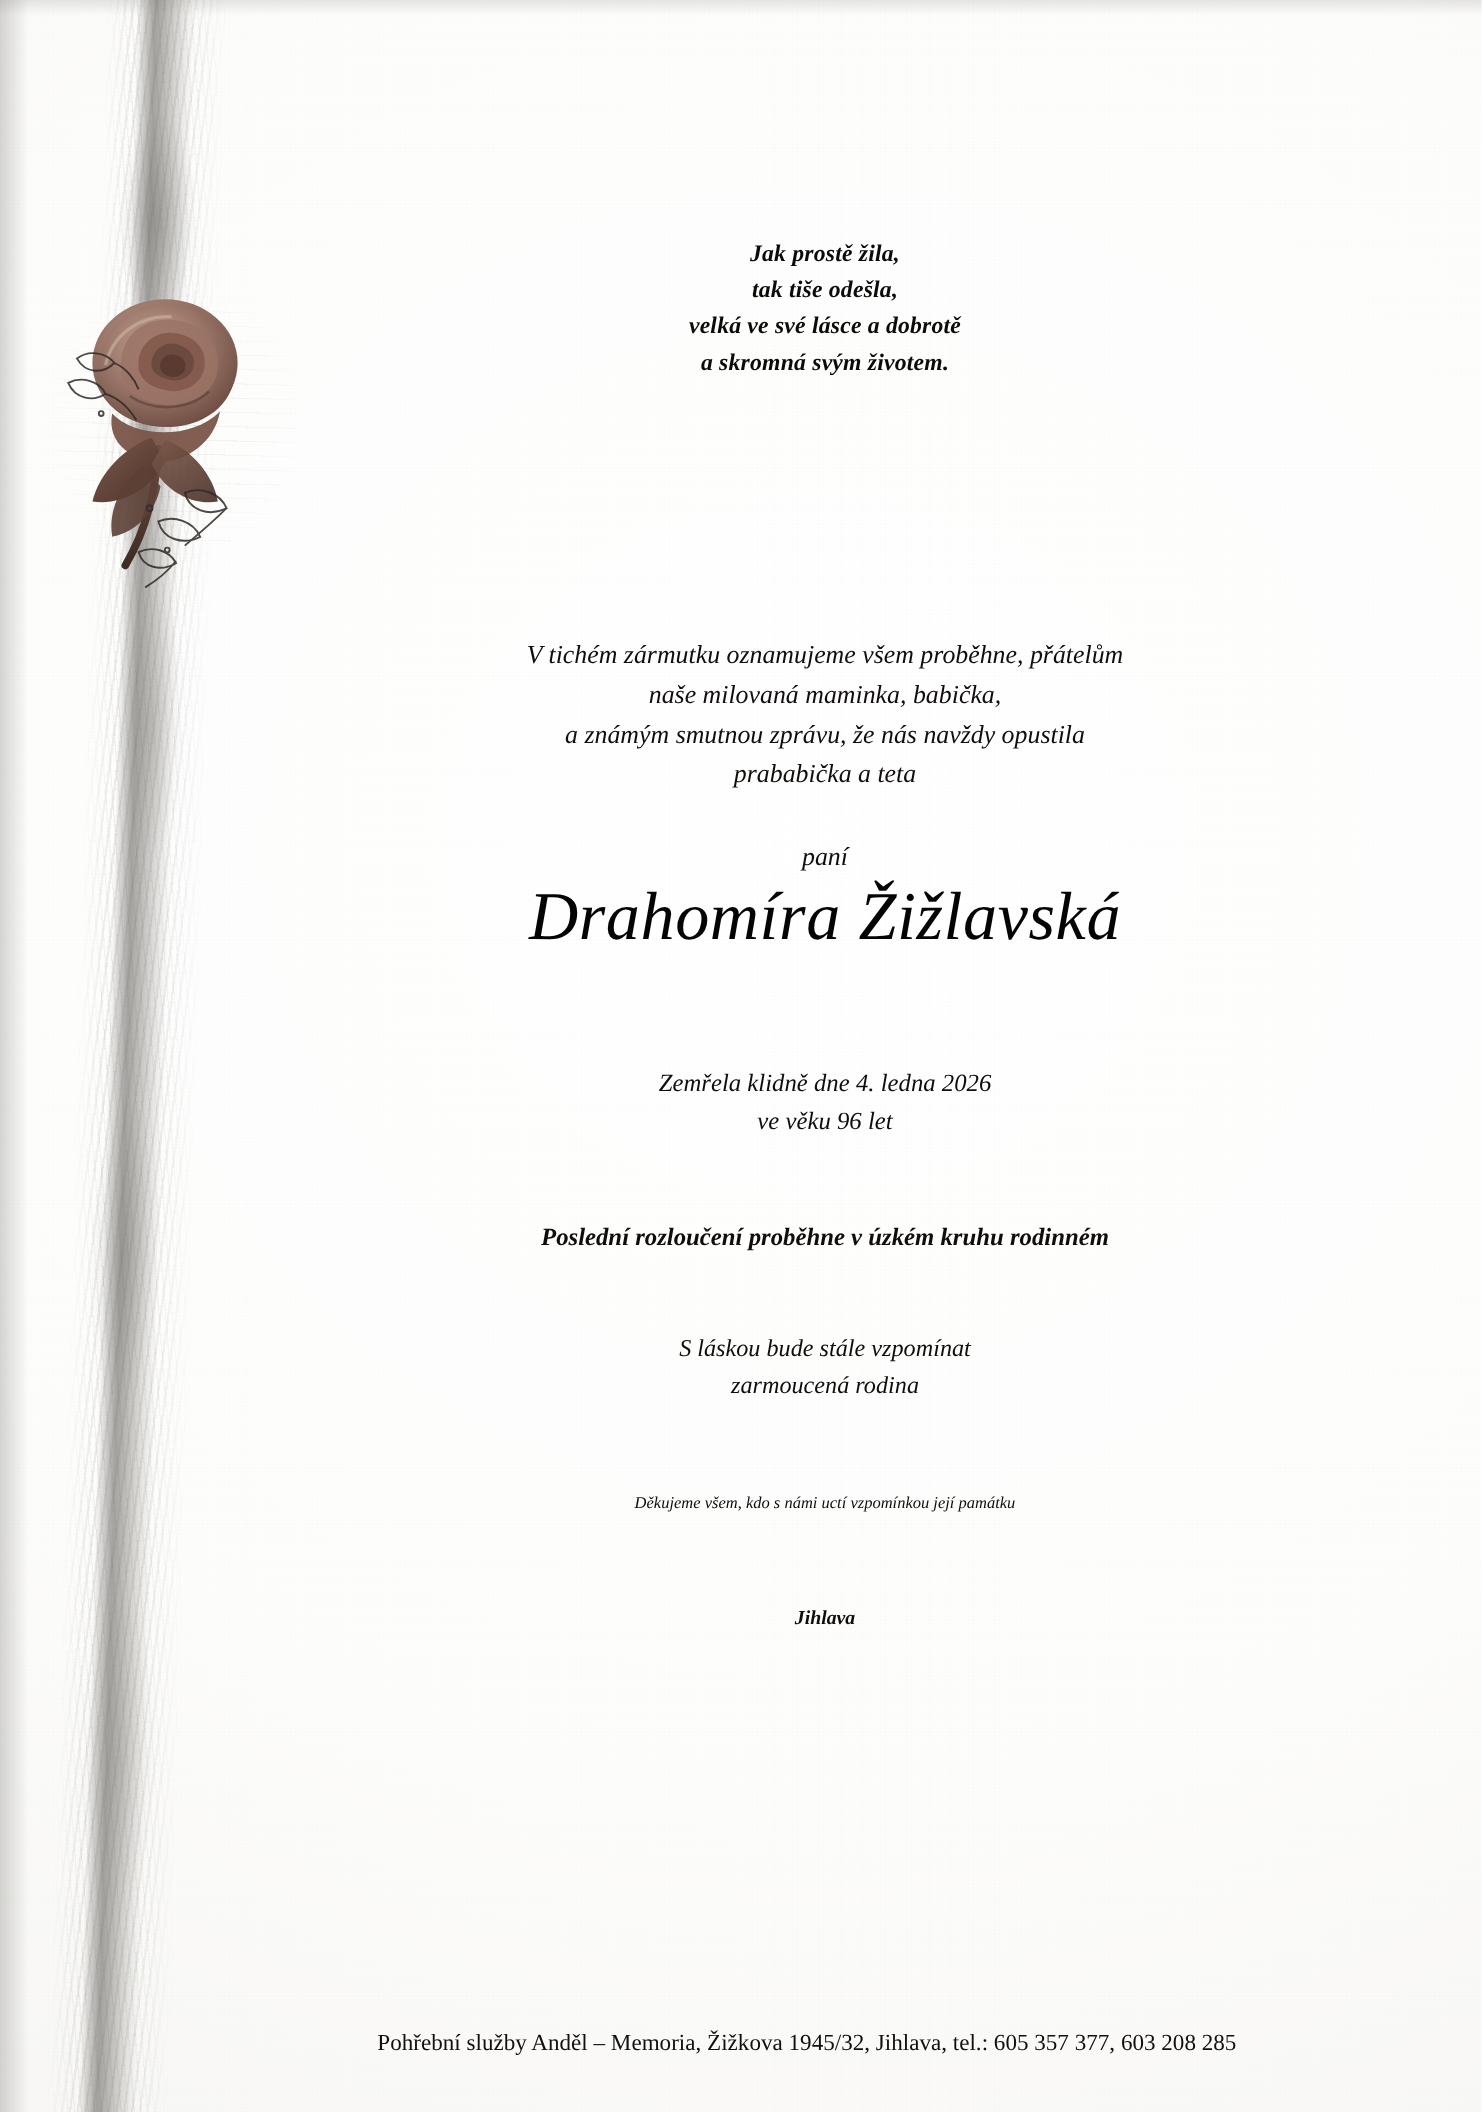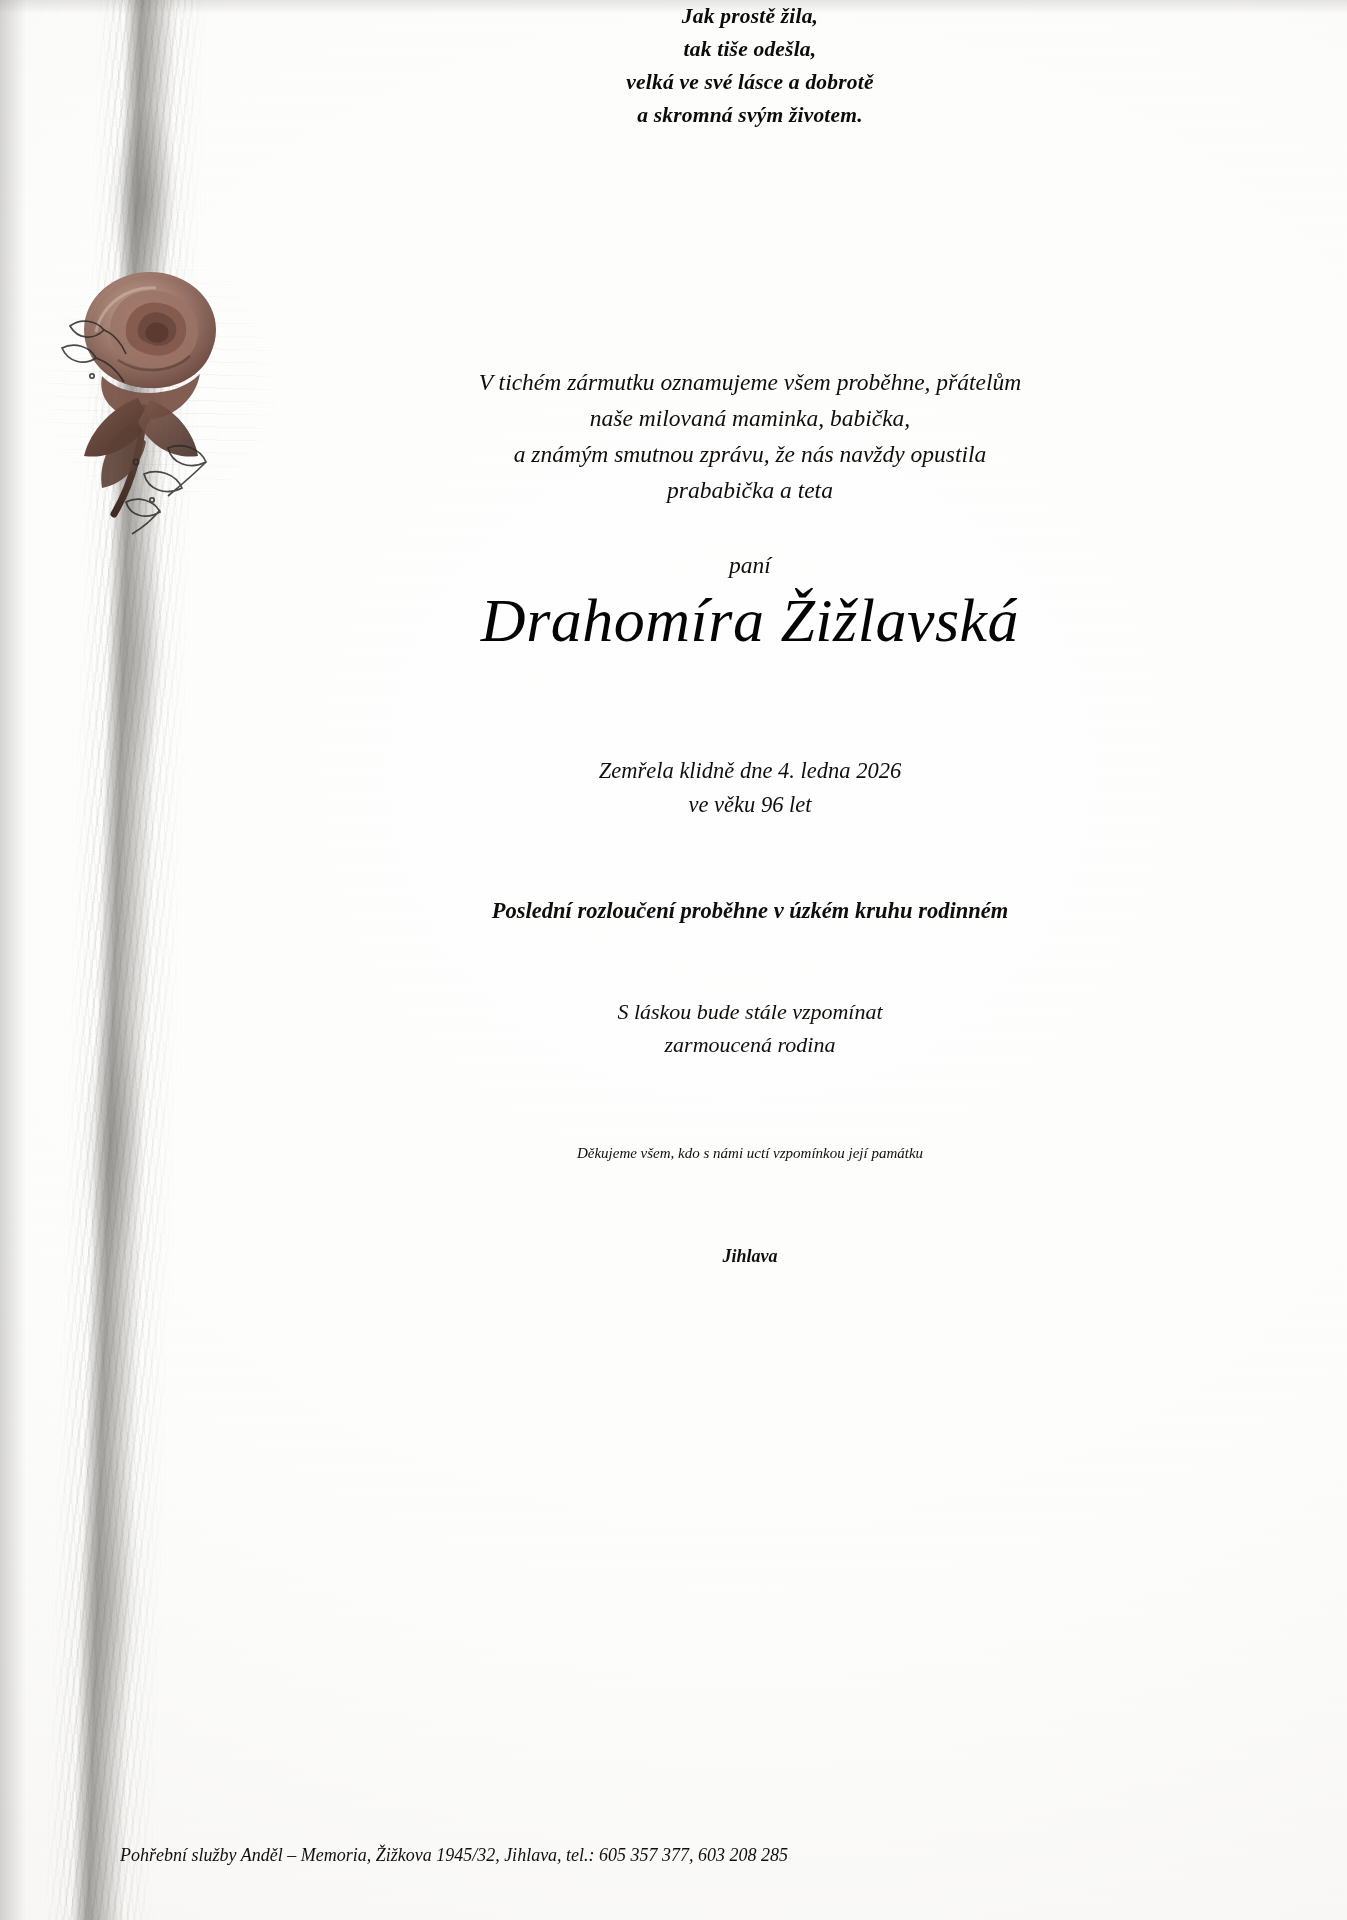--- a/index.html
+++ b/index.html
@@ -120,20 +120,21 @@
 
   
   .content {
     position: absolute;
     left: 250px;
     top: 0;
     width: 1000px;
     text-align: center;
   }
   .verse {
+    margin-top: 214px;
     font-style: italic;
     font-weight: 700;
     font-size: 21.5px;
     line-height: 33px;
     letter-spacing: .2px;
     color: #0d0b0a;
   }
   .announce {
     margin-top: 232px;
     font-style: italic;
@@ -183,23 +184,22 @@
     margin-top: 76px;
     font-style: italic;
     font-weight: 700;
     font-size: 18px;
   }
   .footer {
     position: absolute;
     left: 0;
     right: 0;
     top: 1845px;
-    text-align: left;
-    font-style: italic;
-    font-size: 18px;
+    text-align: center;
+    font-size: 21px;
     color: #120f0e;
   }
   .footer-inner { display: inline-block; padding-left: 120px; }
   .nowrap { white-space: nowrap; }
 </style>
 </head>
 <body>
 
 <div class="paper"></div>
 <div class="paper-noise"></div>

